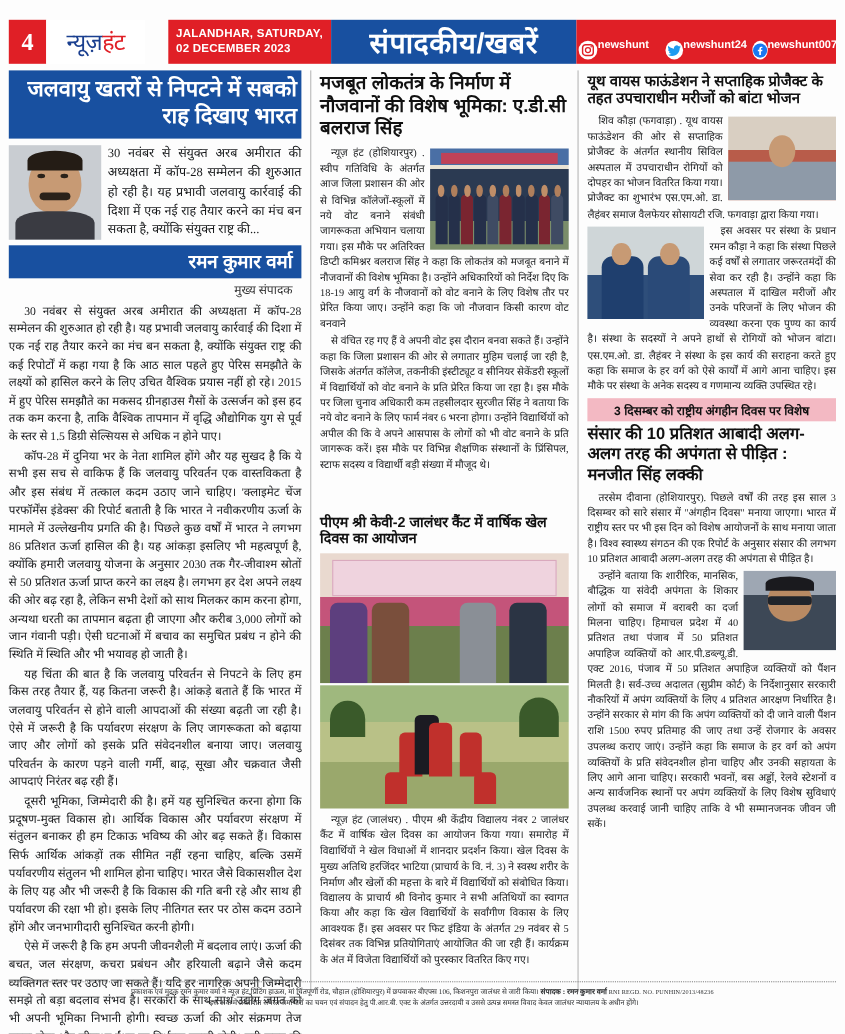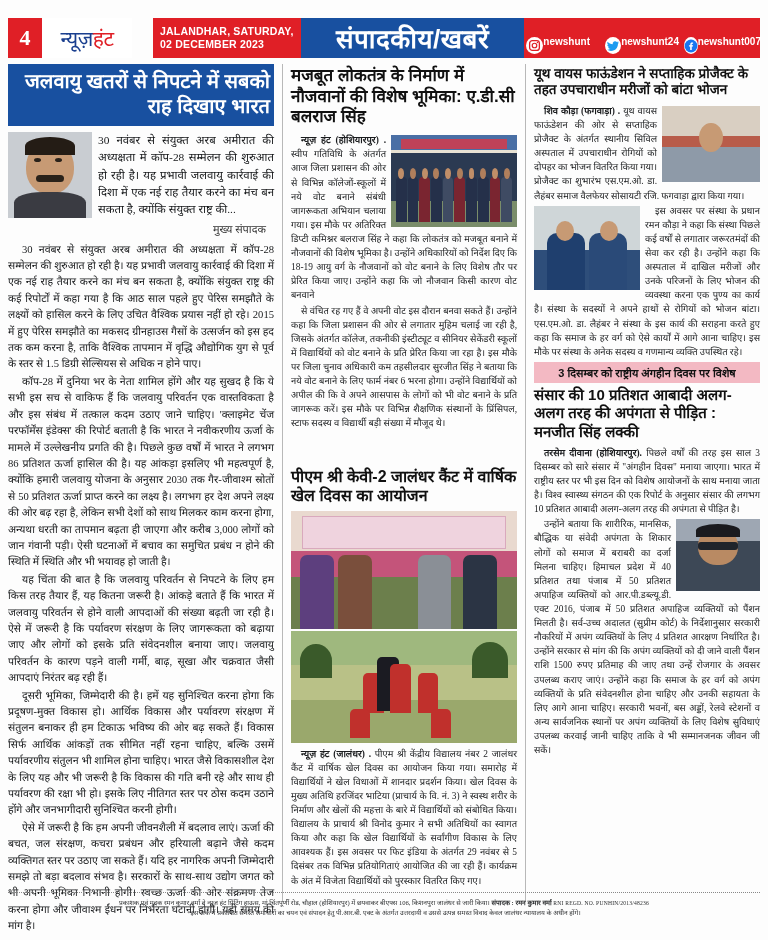--- a/index.html
+++ b/index.html
@@ -93,21 +93,21 @@
     font-size: 20px; font-weight: bold; line-height: 1.25;
     padding: 5px 4px 7px 4px;
   }
   .hl-black {
     color: #111; text-align: left;
     font-family: "Liberation Sans", sans-serif;
     font-weight: bold; line-height: 1.22;
   }
   .hl-mid { font-size: 17px; padding: 2px 0 5px 0; }
   .hl-right { font-size: 13.5px; padding: 2px 0 5px 0; }
-  .hl-mid2 { font-size: 16px; padding: 4px 0 5px 0; margin-top: 32px; }
+  .hl-mid2 { font-size: 13px; padding: 4px 0 5px 0; margin-top: 32px; }
   .hl-right2 { font-size: 15px; padding: 3px 0 5px 0; }
 
   .kicker {
     background: #f3b9c3; color: #111; text-align: center;
     font-family: "Liberation Sans", sans-serif;
     font-size: 11px; font-weight: bold;
     padding: 3px 2px; margin-top: 3px;
   }
 
   
@@ -158,21 +158,21 @@
     font-size: 10.6px; line-height: 1.55; text-align: justify;
     color: #17191b; margin-top: 6px;
     font-family: "Liberation Serif", serif;
   }
   .body-txt p { text-indent: 14px; margin-bottom: 1px; }
   .body-sm {
     font-size: 9.4px; line-height: 1.5; text-align: justify;
     color: #1a1c1e; font-family: "Liberation Serif", serif;
   }
   .body-sm p { text-indent: 10px; margin-bottom: 1px; }
-  .dateline { font-weight: bold; }
+  .dateline { font-weight: normal; }
 
   
   .ph { position: relative; overflow: hidden; background: #c9cdd2; }
   .ph-group {
     height: 92px;
     background:
       linear-gradient(to bottom, #4a6fa5 0 16%, #e8e2d4 16% 20%, #2b3a52 20% 72%, #7a8d6a 72% 100%);
   }
   .ph-group .banner {
     position: absolute; top: 4%; left: 8%; width: 84%; height: 11%;
@@ -348,20 +348,21 @@
           <span class="ed-hair"></span>
             <span class="ed-eye l"></span>
             <span class="ed-eye r"></span>
             <span class="ed-mous"></span>
         </div>
         <div class="ed-text">
           <div class="ed-lead">30 नवंबर से संयुक्त अरब अमीरात की अध्यक्षता में कॉप-28 सम्मेलन की शुरुआत हो रही है। यह प्रभावी जलवायु कार्रवाई की दिशा में एक नई राह तैयार करने का मंच बन सकता है, क्योंकि संयुक्त राष्ट्र की...</div>
         </div>
       </div>
 
+      <div class="byline">रमन कुमार वर्मा</div>
       <div class="byline-sub">मुख्य संपादक</div>
 
       <div class="body-txt">
         <p>30 नवंबर से संयुक्त अरब अमीरात की अध्यक्षता में कॉप-28 सम्मेलन की शुरुआत हो रही है। यह प्रभावी जलवायु कार्रवाई की दिशा में एक नई राह तैयार करने का मंच बन सकता है, क्योंकि संयुक्त राष्ट्र की कई रिपोर्टों में कहा गया है कि आठ साल पहले हुए पेरिस समझौते के लक्ष्यों को हासिल करने के लिए उचित वैश्विक प्रयास नहीं हो रहे। 2015 में हुए पेरिस समझौते का मकसद ग्रीनहाउस गैसों के उत्सर्जन को इस हद तक कम करना है, ताकि वैश्विक तापमान में वृद्धि औद्योगिक युग से पूर्व के स्तर से 1.5 डिग्री सेल्सियस से अधिक न होने पाए।</p>
         <p>कॉप-28 में दुनिया भर के नेता शामिल होंगे और यह सुखद है कि ये सभी इस सच से वाकिफ हैं कि जलवायु परिवर्तन एक वास्तविकता है और इस संबंध में तत्काल कदम उठाए जाने चाहिए। 'क्लाइमेट चेंज परफॉर्मेंस इंडेक्स' की रिपोर्ट बताती है कि भारत ने नवीकरणीय ऊर्जा के मामले में उल्लेखनीय प्रगति की है। पिछले कुछ वर्षों में भारत ने लगभग 86 प्रतिशत ऊर्जा हासिल की है। यह आंकड़ा इसलिए भी महत्वपूर्ण है, क्योंकि हमारी जलवायु योजना के अनुसार 2030 तक गैर-जीवाश्म स्रोतों से 50 प्रतिशत ऊर्जा प्राप्त करने का लक्ष्य है। लगभग हर देश अपने लक्ष्य की ओर बढ़ रहा है, लेकिन सभी देशों को साथ मिलकर काम करना होगा, अन्यथा धरती का तापमान बढ़ता ही जाएगा और करीब 3,000 लोगों को जान गंवानी पड़ी। ऐसी घटनाओं में बचाव का समुचित प्रबंध न होने की स्थिति में स्थिति और भी भयावह हो जाती है।</p>
         <p>यह चिंता की बात है कि जलवायु परिवर्तन से निपटने के लिए हम किस तरह तैयार हैं, यह कितना जरूरी है। आंकड़े बताते हैं कि भारत में जलवायु परिवर्तन से होने वाली आपदाओं की संख्या बढ़ती जा रही है। ऐसे में जरूरी है कि पर्यावरण संरक्षण के लिए जागरूकता को बढ़ाया जाए और लोगों को इसके प्रति संवेदनशील बनाया जाए। जलवायु परिवर्तन के कारण पड़ने वाली गर्मी, बाढ़, सूखा और चक्रवात जैसी आपदाएं निरंतर बढ़ रही हैं।</p>
         <p>दूसरी भूमिका, जिम्मेदारी की है। हमें यह सुनिश्चित करना होगा कि प्रदूषण-मुक्त विकास हो। आर्थिक विकास और पर्यावरण संरक्षण में संतुलन बनाकर ही हम टिकाऊ भविष्य की ओर बढ़ सकते हैं। विकास सिर्फ आर्थिक आंकड़ों तक सीमित नहीं रहना चाहिए, बल्कि उसमें पर्यावरणीय संतुलन भी शामिल होना चाहिए। भारत जैसे विकासशील देश के लिए यह और भी जरूरी है कि विकास की गति बनी रहे और साथ ही पर्यावरण की रक्षा भी हो। इसके लिए नीतिगत स्तर पर ठोस कदम उठाने होंगे और जनभागीदारी सुनिश्चित करनी होगी।</p>
         <p>ऐसे में जरूरी है कि हम अपनी जीवनशैली में बदलाव लाएं। ऊर्जा की बचत, जल संरक्षण, कचरा प्रबंधन और हरियाली बढ़ाने जैसे कदम व्यक्तिगत स्तर पर उठाए जा सकते हैं। यदि हर नागरिक अपनी जिम्मेदारी समझे तो बड़ा बदलाव संभव है। सरकारों के साथ-साथ उद्योग जगत को भी अपनी भूमिका निभानी होगी। स्वच्छ ऊर्जा की ओर संक्रमण तेज करना होगा और जीवाश्म ईंधन पर निर्भरता घटानी होगी। यही समय की मांग है।</p>
 
       </div>

